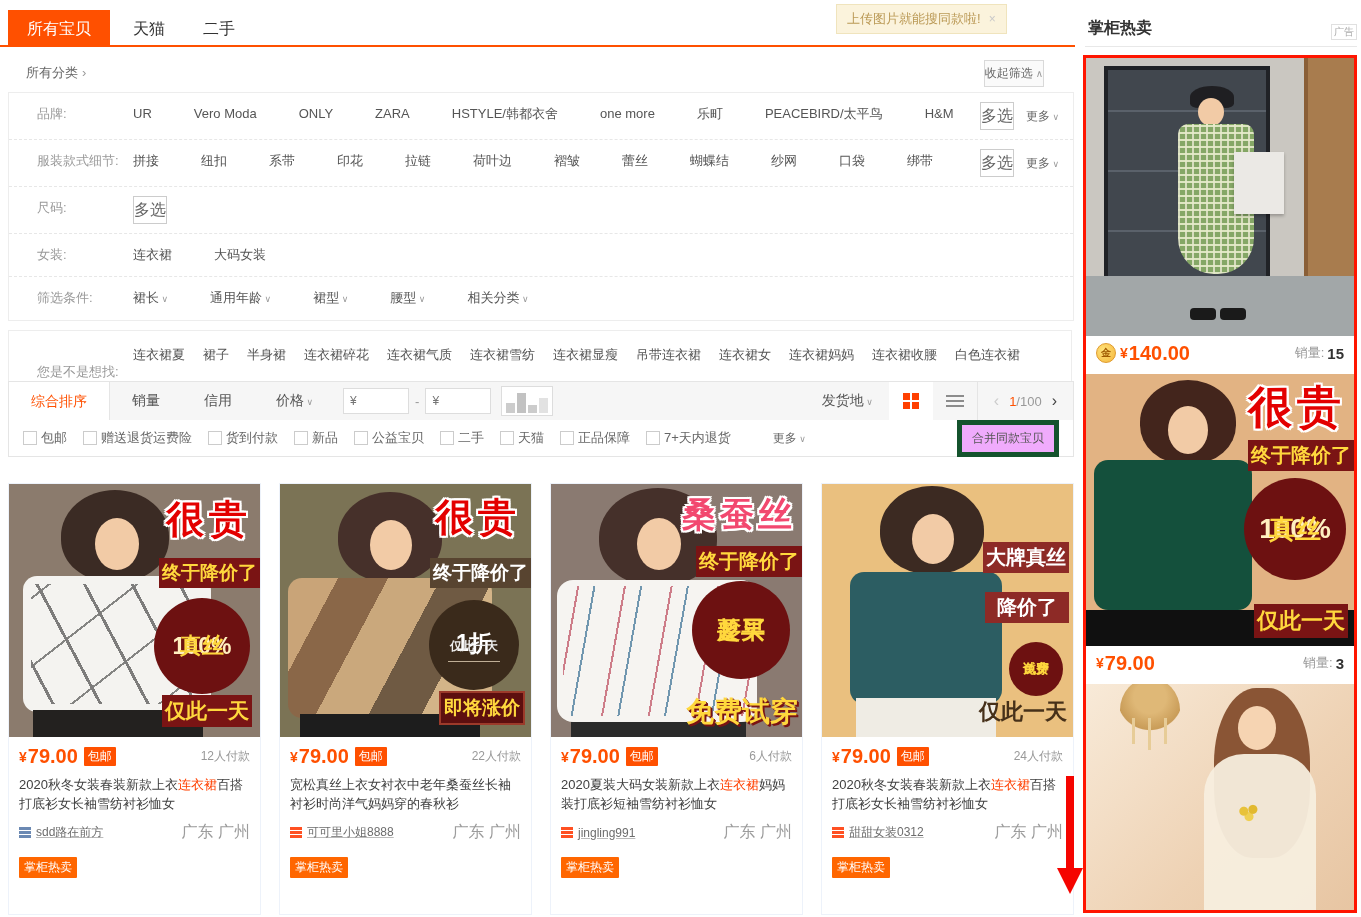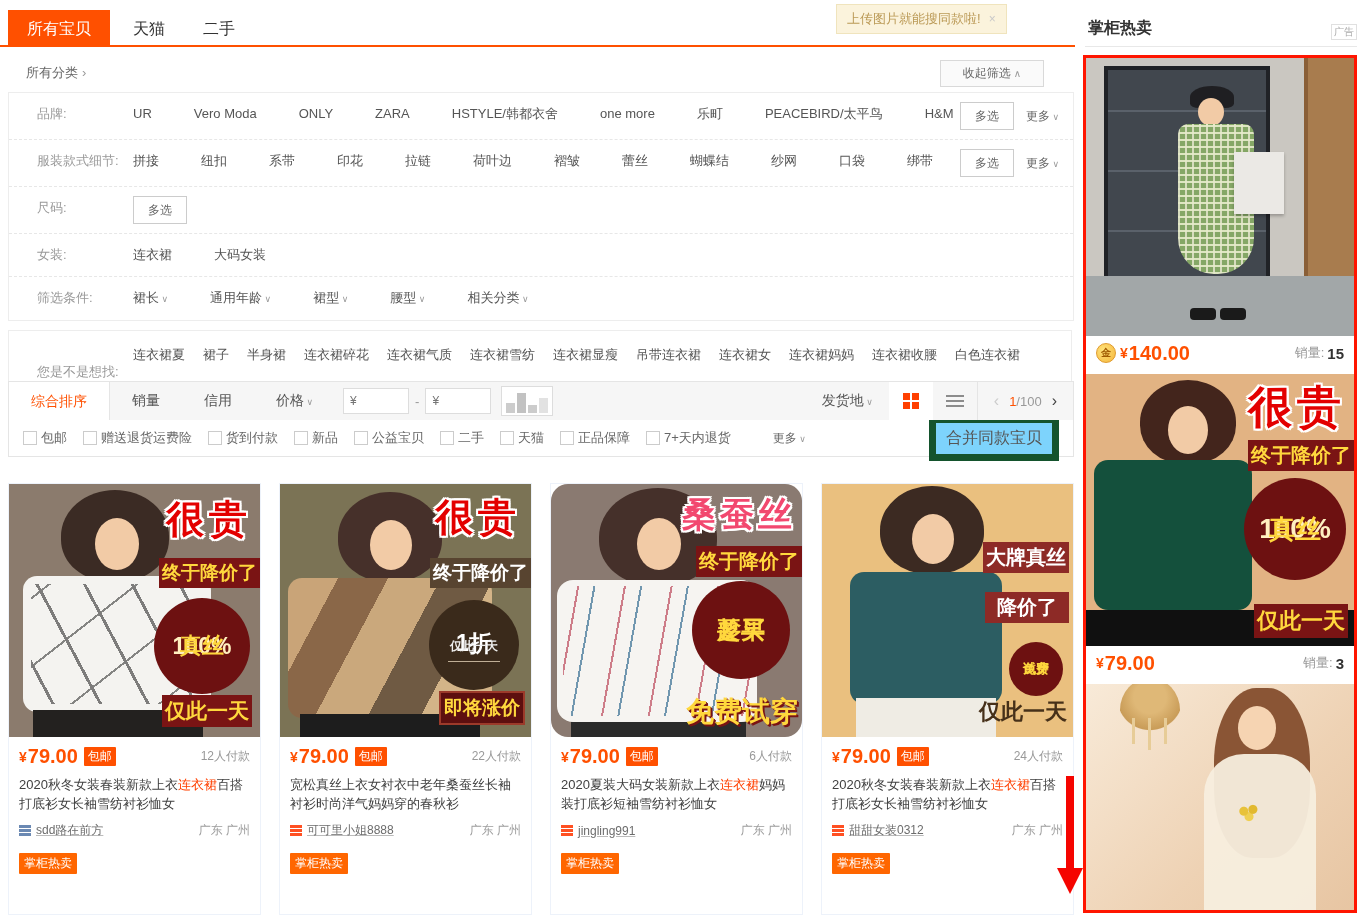--- a/index.html
+++ b/index.html
@@ -13,33 +13,33 @@
   .tab.t3{left:192px;width:54px;}
   .tab-underline{position:absolute;left:0;top:45px;width:1075px;height:2px;background:#ff5000;}
   .tooltip{position:absolute;left:836px;top:4px;height:28px;line-height:28px;background:#fbf3dc;border:1px solid #f0e4bd;
            padding:0 10px;font-size:13px;color:#bb9a57;white-space:nowrap;}
   .tooltip .x{color:#c9c9c9;margin-left:8px;cursor:pointer;font-size:12px;}
   
   .crumbrow{position:absolute;left:8px;top:58px;width:1066px;height:30px;}
   .crumb{position:absolute;left:18px;top:6px;color:#666;font-size:13px;cursor:pointer;}
   .crumb .gt{color:#999;margin-left:4px;}
   .collapse-btn{position:absolute;right:30px;top:2px;border:1px solid #d9d9d9;background:#fafafa;color:#666;
-                font-size:12px;padding:4px 22px;cursor:pointer;}
+                font-size:12px;padding:4px 0;cursor:pointer;}
   .collapse-btn .up{font-size:10px;color:#999;margin-left:3px;}
   
   .filterbox{position:absolute;left:8px;top:92px;width:1064px;border:1px solid #ededed;background:#fff;}
   .frow{display:flex;align-items:flex-start;padding:9px 14px 9px 28px;border-bottom:1px dashed #e7e7e7;}
   .frow:last-child{border-bottom:none;}
   .flabel{flex:0 0 auto;min-width:96px;color:#999;line-height:24px;}
   .fvals{flex:1 1 auto;}
   .fline{display:flex;flex-wrap:wrap;column-gap:42px;row-gap:10px;line-height:24px;}
   .fline + .fline{margin-top:6px;}
   .fitem{color:#555;cursor:pointer;white-space:nowrap;}
   .fright{flex:0 0 auto;display:flex;align-items:center;gap:12px;line-height:24px;}
-  .multi{border:1px solid #ccc;padding:1px 14px;font-size:12px;color:#666;cursor:pointer;background:#fff;}
+  .multi{border:1px solid #ccc;padding:1px 0;font-size:16px;color:#666;cursor:pointer;background:#fff;}
   .more{font-size:12px;color:#666;cursor:pointer;}
   .caret-after::after{content:" ∨";font-size:9px;color:#999;}
   
   .suggestbox{position:absolute;left:8px;top:330px;width:1064px;border:1px solid #ededed;background:#fff;
               display:flex;align-items:center;padding:12px 14px 12px 28px;box-sizing:border-box;}
   .suggestbox .flabel{min-width:96px;}
   .suggestbox .fline{column-gap:18px;}
   
   .sortwrap{position:absolute;left:8px;top:381px;width:1064px;border:1px solid #e5e5e5;background:#fff;}
   .sortbar{height:38px;background:#f6f6f6;display:flex;align-items:center;position:relative;}
@@ -64,21 +64,21 @@
   .pg-prev{color:#ccc;font-size:16px;cursor:default;}
   .pg-next{color:#444;font-size:16px;cursor:pointer;}
   .pg-cur{color:#ff5000;font-size:13px;}
   .pg-total{color:#999;font-size:13px;}
   
   .chkrow{height:36px;display:flex;align-items:center;background:#fff;padding:0 14px;}
   .chks{display:flex;align-items:center;}
   .chk{display:inline-flex;align-items:center;color:#666;font-size:13px;margin-right:16px;cursor:pointer;white-space:nowrap;}
   .chk::before{content:"";width:12px;height:12px;border:1px solid #ccc;background:#fff;margin-right:4px;display:inline-block;}
   .chkmore{color:#666;font-size:12px;margin-left:26px;cursor:pointer;}
-  .merge-btn{margin-left:auto;border:7px solid #14532d;background:#7dd3fc;color:#555;font-size:16px;padding:5px 10px;cursor:pointer;}
+  .merge-btn{margin-left:auto;border:5px solid #14532d;background:#f0abfc;color:#555;font-size:12px;padding:5px 10px;cursor:pointer;}
   
   .grid{position:absolute;left:8px;top:483px;width:1066px;display:flex;justify-content:space-between;}
   .card{width:253px;height:432px;border:1px solid #edf2fa;box-sizing:border-box;background:#fff;}
   .scene{position:relative;width:251px;height:253px;overflow:hidden;cursor:pointer;}
   .scene *{position:absolute;}
   .hair{border-radius:50% 50% 46% 46%;}
   .face{border-radius:50%;background:#f2cba6;}
   .ov-big{font-weight:bold;color:#e30000;white-space:nowrap;z-index:4;
           text-shadow:-2px -2px 0 #fff,2px -2px 0 #fff,-2px 2px 0 #fff,2px 2px 0 #fff,0 -2px 0 #fff,0 2px 0 #fff,-2px 0 0 #fff,2px 0 0 #fff;}
   .ov-banner{background:#7a1414;color:#ffd83d;font-weight:bold;padding:2px 3px;white-space:nowrap;z-index:4;}
@@ -106,21 +106,21 @@
   .img2 .top{left:8px;top:94px;width:204px;height:140px;border-radius:14px;
       background:linear-gradient(118deg,#c9a478 18%,#8a6748 18% 36%,#caa87c 36% 55%,#6f5a43 55% 74%,#d3b488 74%);}
   .img2 .bottom{left:20px;top:230px;width:180px;height:23px;background:#1d1d1d;}
   .img2 .ov-big{top:8px;right:10px;font-size:38px;letter-spacing:5px;}
   .img2 .ov-b1{top:74px;right:0;font-size:19px;background:#584430;color:#fff;}
   .img2 .ov-circle{top:116px;right:12px;width:90px;height:90px;background:#3a2a1b;color:#fff;}
   .img2 .c1{font-size:23px;border-bottom:1px solid #bfae96;padding:0 8px 2px;}
   .img2 .c2{font-size:12px;color:#eee;margin-top:3px;}
   .img2 .ov-b2{bottom:12px;right:6px;font-size:19px;background:#5d0f0f;border:2px solid #9c3a2a;}
   
-  .img3{background:#8a7a71;border-radius:17px;}
+  .img3{background:#8a7a71;}
   .img3 .hair{left:48px;top:4px;width:118px;height:98px;background:#45302a;}
   .img3 .face{left:86px;top:34px;width:44px;height:52px;}
   .img3 .top{left:6px;top:96px;width:200px;height:142px;background:#f6f4f1;border-radius:16px;}
   .img3 .top::before{content:"";position:absolute;inset:6px;opacity:.75;
       background:repeating-linear-gradient(100deg,transparent 0 14px,#c05566 14px 16px,transparent 16px 30px,#447799 30px 32px,transparent 32px 46px);}
   .img3 .bottom{left:20px;top:238px;width:175px;height:15px;background:#2b2b2b;}
   .img3 .ov-big{top:8px;right:6px;font-size:34px;letter-spacing:4px;color:#f2486f;}
   .img3 .ov-b1{top:62px;right:0;font-size:20px;}
   .img3 .ov-circle{top:97px;right:12px;width:98px;height:98px;text-decoration:underline;}
   .img3 .c1,.img3 .c2{font-size:24px;}
@@ -144,21 +144,21 @@
   .shipbadge{background:#ff5000;color:#fff;font-size:12px;padding:1px 4px;margin-left:6px;border-radius:1px;}
   .paid{margin-left:auto;color:#999;font-size:12px;}
   .title{margin-top:7px;font-size:13px;color:#404040;line-height:19px;height:38px;overflow:hidden;cursor:pointer;}
   .hl{color:#ff4000;}
   .sellerrow{display:flex;align-items:center;margin-top:9px;}
   .sicon{width:12px;height:11px;display:inline-flex;flex-direction:column;justify-content:space-between;margin-right:5px;}
   .sicon i{display:block;height:3px;width:100%;}
   .sicon.blue i{background:#6b89b3;}
   .sicon.orange i{background:#ff5022;}
   .seller{color:#6c6c6c;font-size:12px;text-decoration:underline;text-decoration-color:#bbb;cursor:pointer;}
-  .loc{margin-left:auto;color:#9c9c9c;font-size:12px;}
+  .loc{margin-left:auto;color:#9c9c9c;font-size:16px;}
   .hotbadge{display:inline-block;background:#ff6600;color:#fff;font-size:12px;padding:2px 5px;margin:14px 0 0 0;border-radius:1px;}
   
   .side-title{position:absolute;left:1088px;top:18px;font-size:16px;font-weight:bold;color:#333;}
   .ad-label{position:absolute;right:4px;top:24px;font-size:10px;color:#aaa;border:1px solid #e0e0e0;padding:0 2px;}
   .side-divider{position:absolute;left:1085px;top:46px;width:272px;height:1px;background:#e8e8e8;}
   .sidebox{position:absolute;left:1083px;top:55px;width:274px;height:858px;border:3px solid #ff1500;box-sizing:border-box;background:#fff;overflow:hidden;}
   .sidecard{cursor:pointer;}
   .sscene{position:relative;width:268px;overflow:hidden;}
   .sscene *{position:absolute;}
   .sprice{height:34px;display:flex;align-items:center;padding:0 10px;background:#fff;border-bottom:4px solid #fff;}

